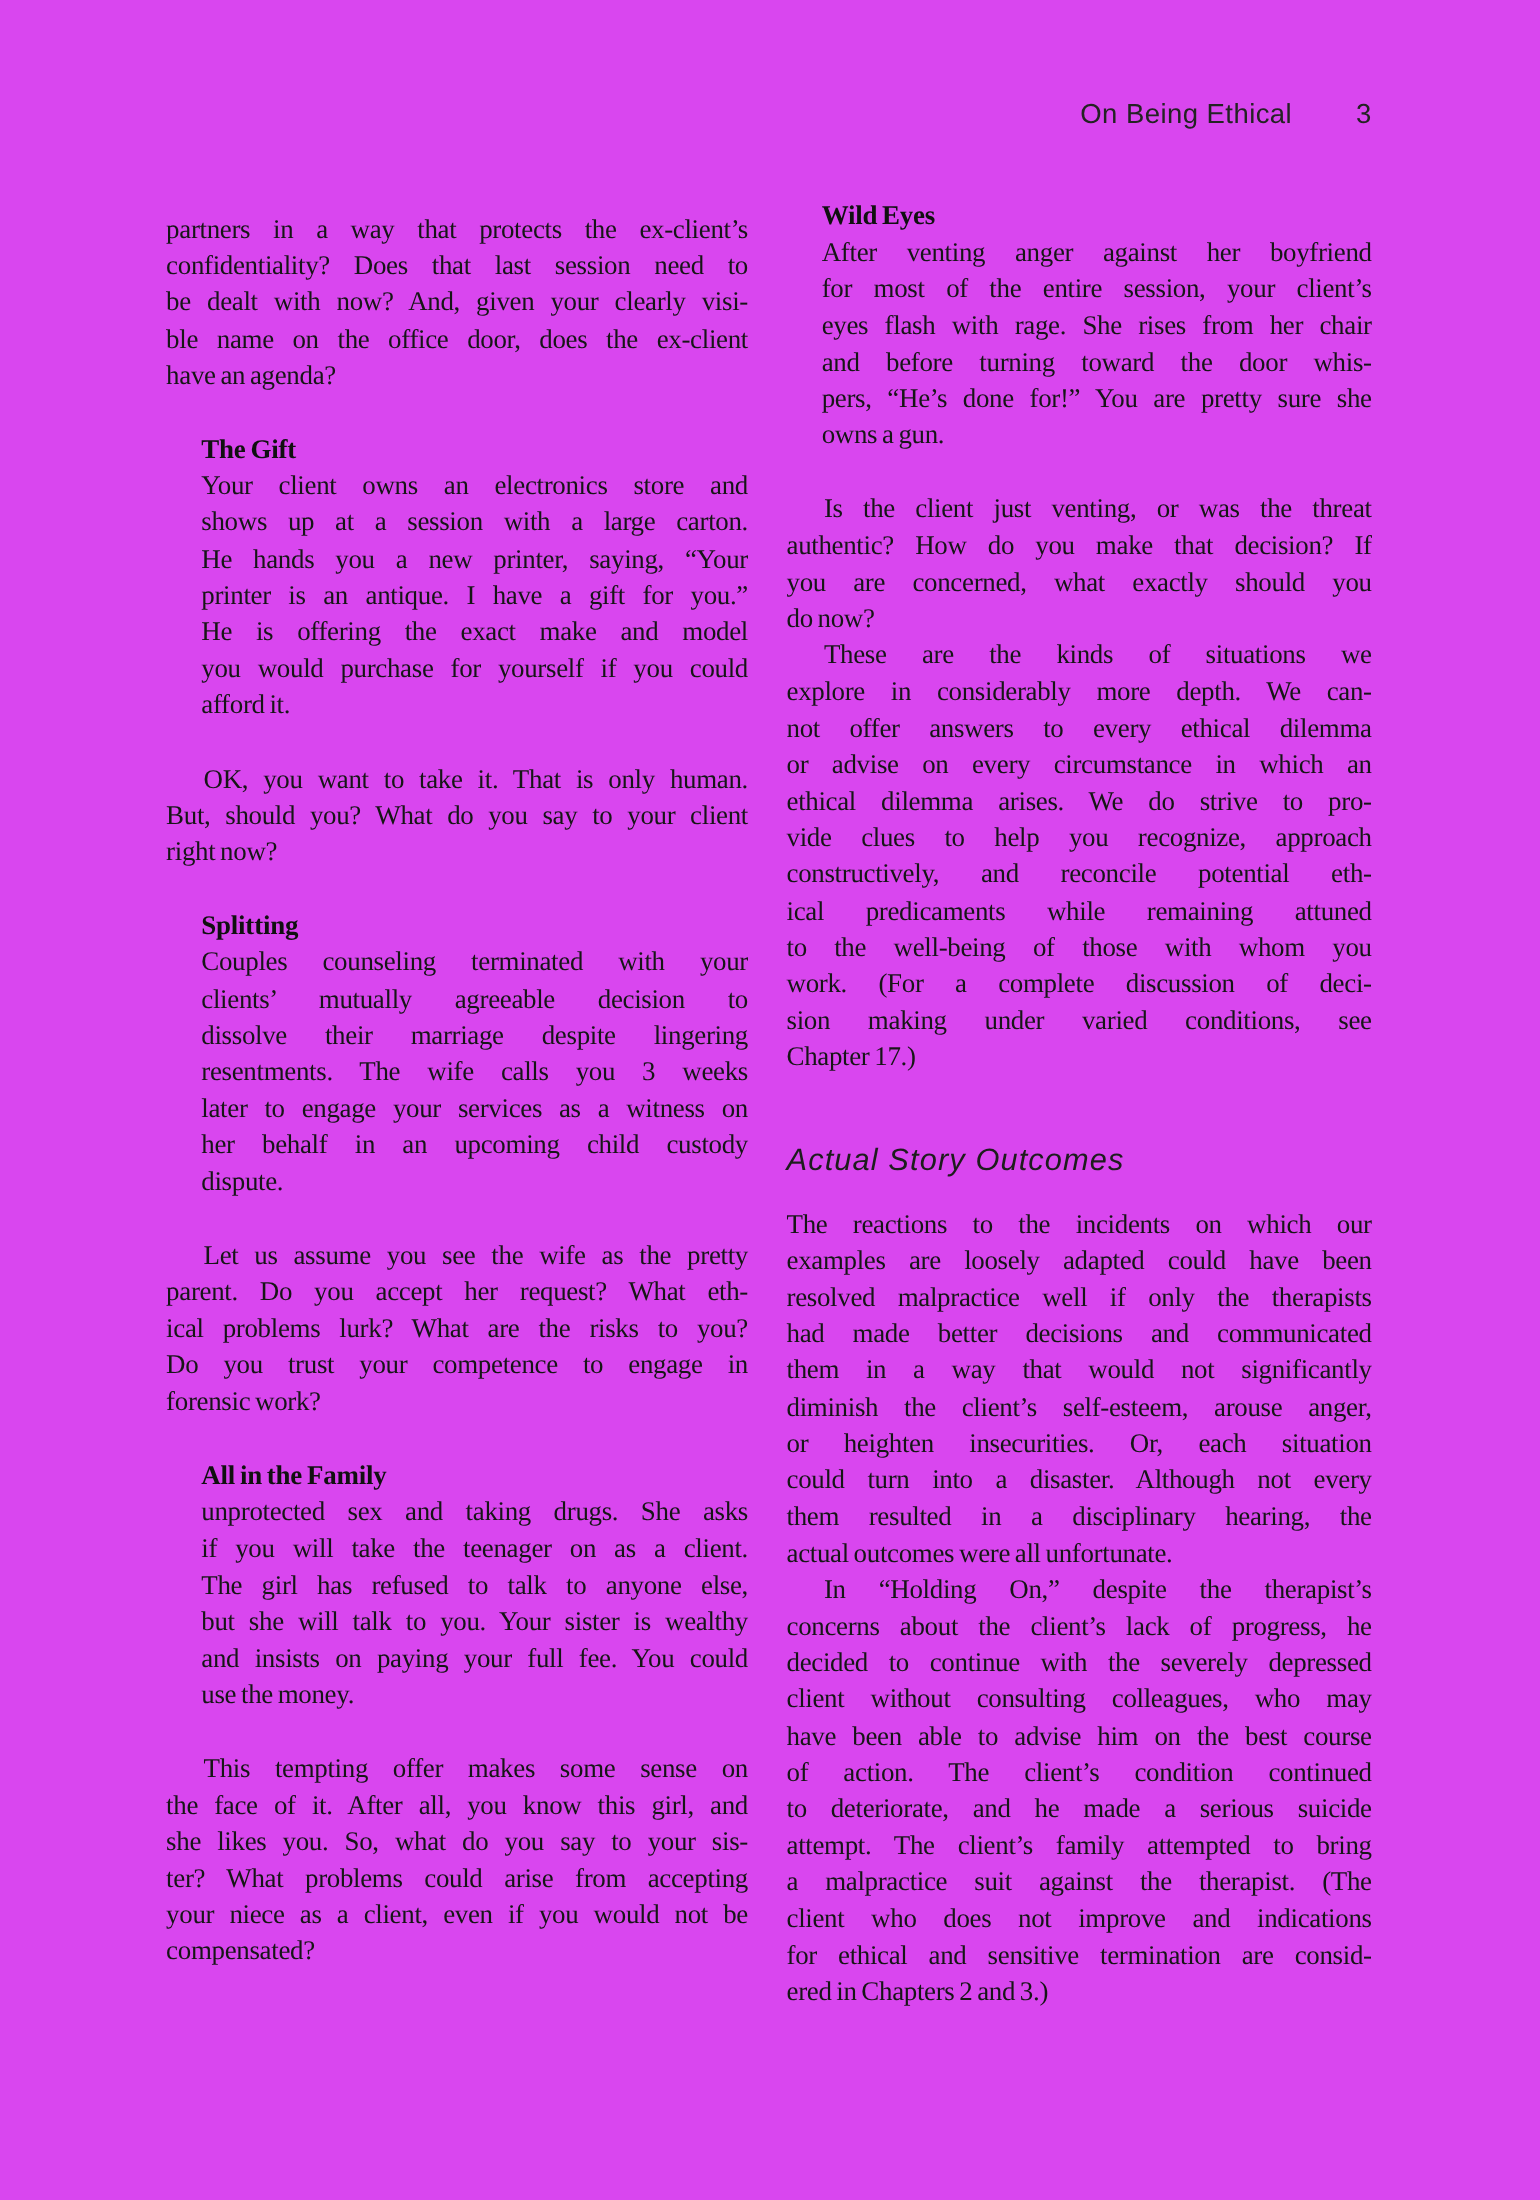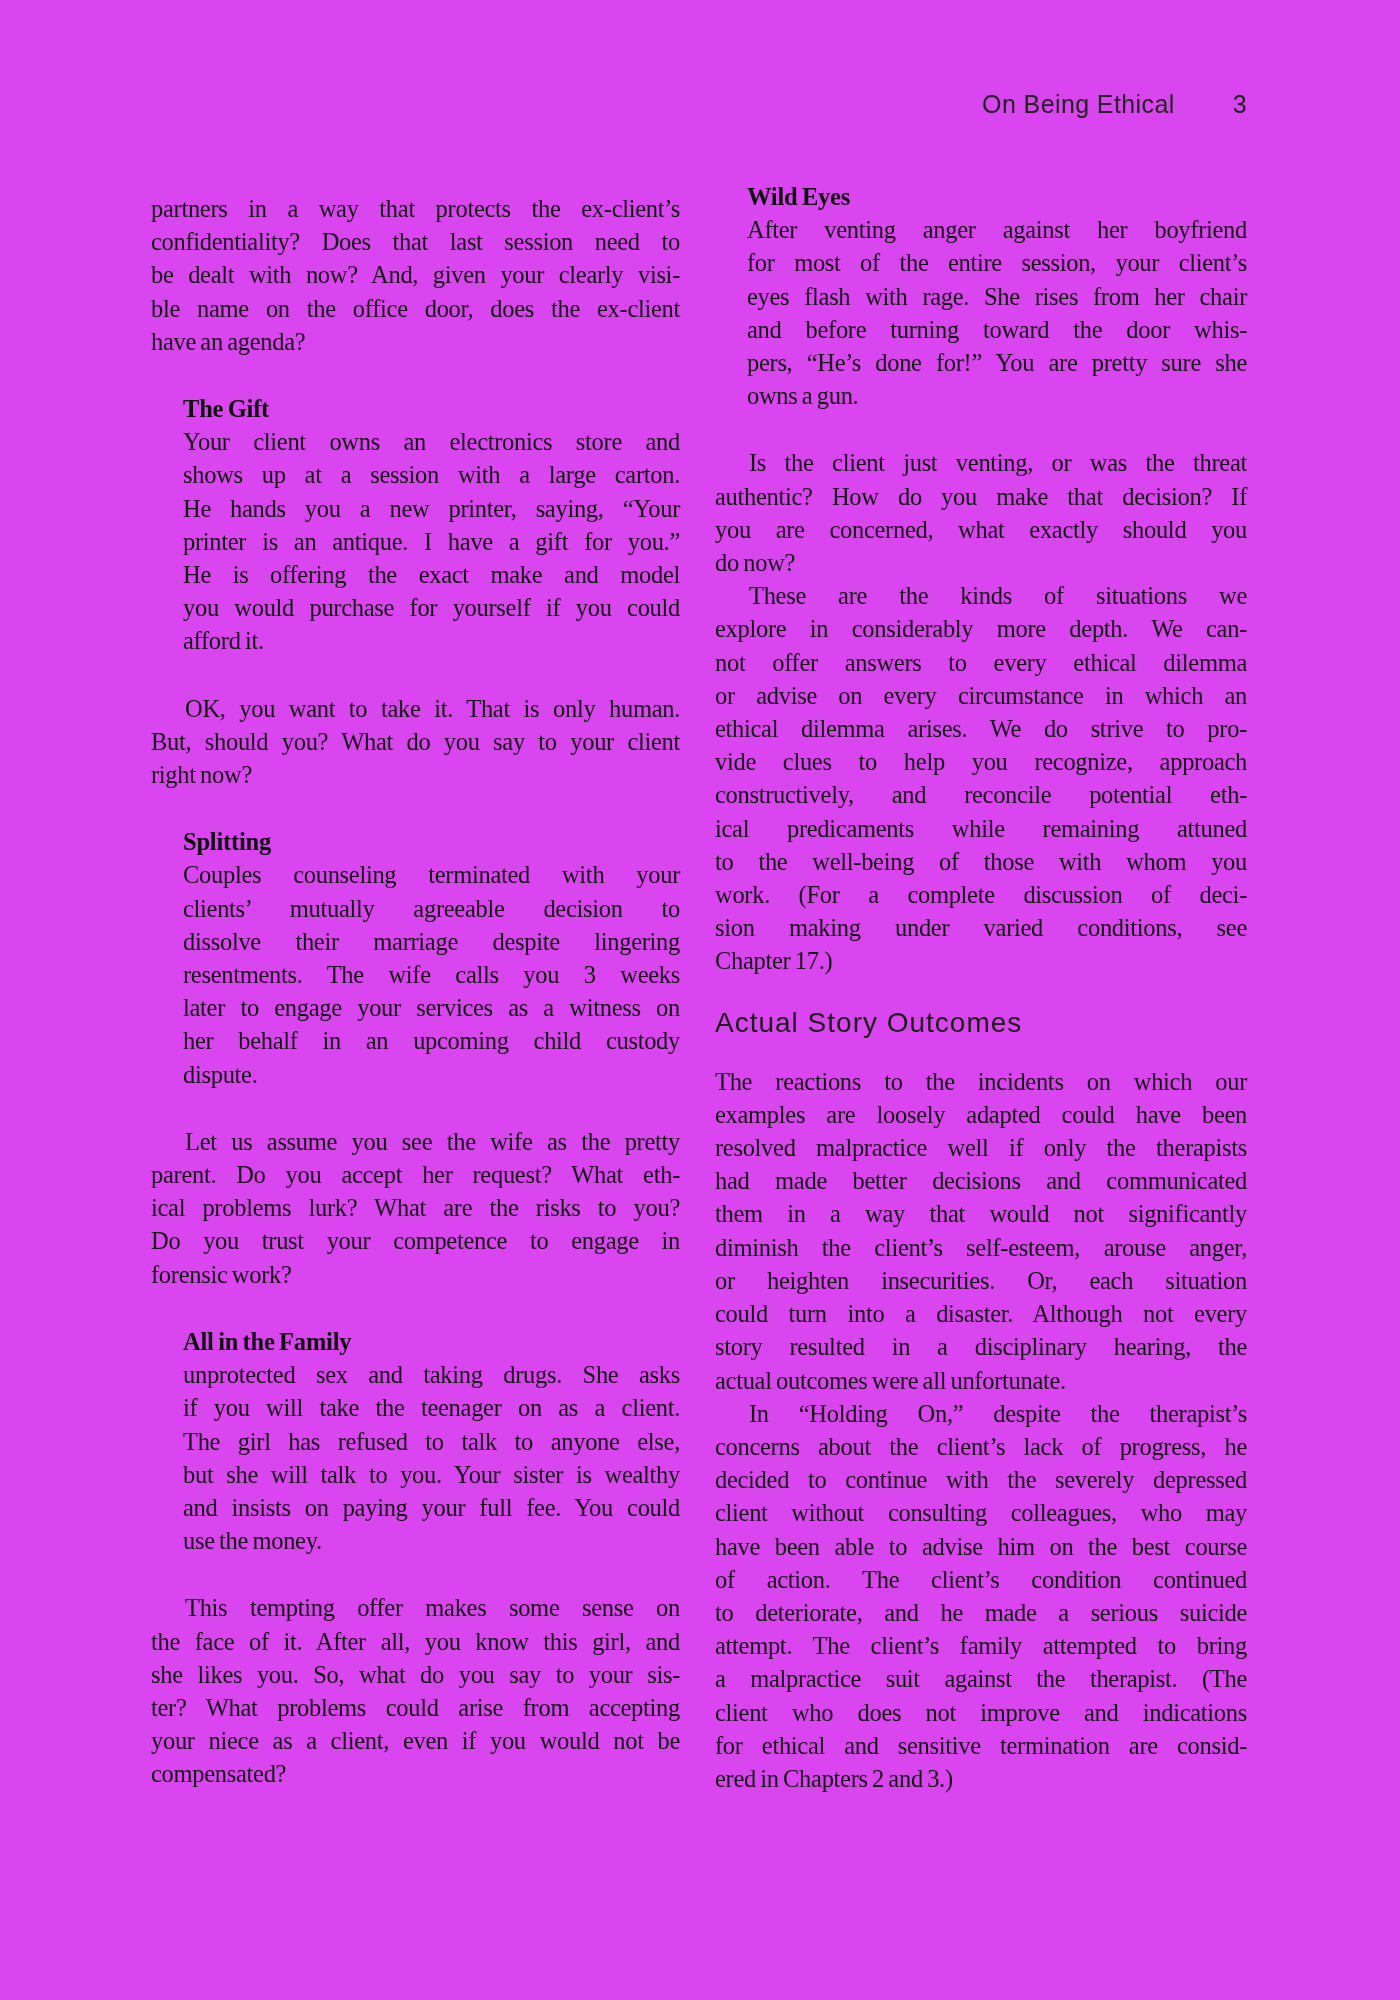--- a/index.html
+++ b/index.html
@@ -59,22 +59,23 @@
   }
 
   .section-heading {
     font-family: "Liberation Sans", "DejaVu Sans", sans-serif;
     font-size: 28px;
     line-height: 33px;
     font-weight: 400;
     letter-spacing: 1px;
     word-spacing: 0;
     color: #1d1d1d;
-    margin-top: 28px;
+    margin-top: 60px;
     margin-bottom: 26px;
+    font-style: italic;
   }
 
   .ln {
     text-align: justify;
     text-align-last: justify;
   }
   .ln.end  { text-align-last: left; }
   .ln.ind  { padding-left: 34px; }
 </style>
 </head>
@@ -178,21 +179,21 @@
       <section class="block section-heading">Actual Story Outcomes</section>
       <section class="block paragraph">
         <div class="ln">The reactions to the incidents on which our</div>
         <div class="ln">examples are loosely adapted could have been</div>
         <div class="ln">resolved malpractice well if only the therapists</div>
         <div class="ln">had made better decisions and communicated</div>
         <div class="ln">them in a way that would not significantly</div>
         <div class="ln">diminish the client’s self-esteem, arouse anger,</div>
         <div class="ln">or heighten insecurities. Or, each situation</div>
         <div class="ln">could turn into a disaster. Although not every</div>
-        <div class="ln">story resulted in a disciplinary hearing, the</div>
+        <div class="ln">them resulted in a disciplinary hearing, the</div>
         <div class="ln end">actual outcomes were all unfortunate.</div>
       </section>
       <section class="block paragraph">
         <div class="ln ind">In “Holding On,” despite the therapist’s</div>
         <div class="ln">concerns about the client’s lack of progress, he</div>
         <div class="ln">decided to continue with the severely depressed</div>
         <div class="ln">client without consulting colleagues, who may</div>
         <div class="ln">have been able to advise him on the best course</div>
         <div class="ln">of action. The client’s condition continued</div>
         <div class="ln">to deteriorate, and he made a serious suicide</div>

